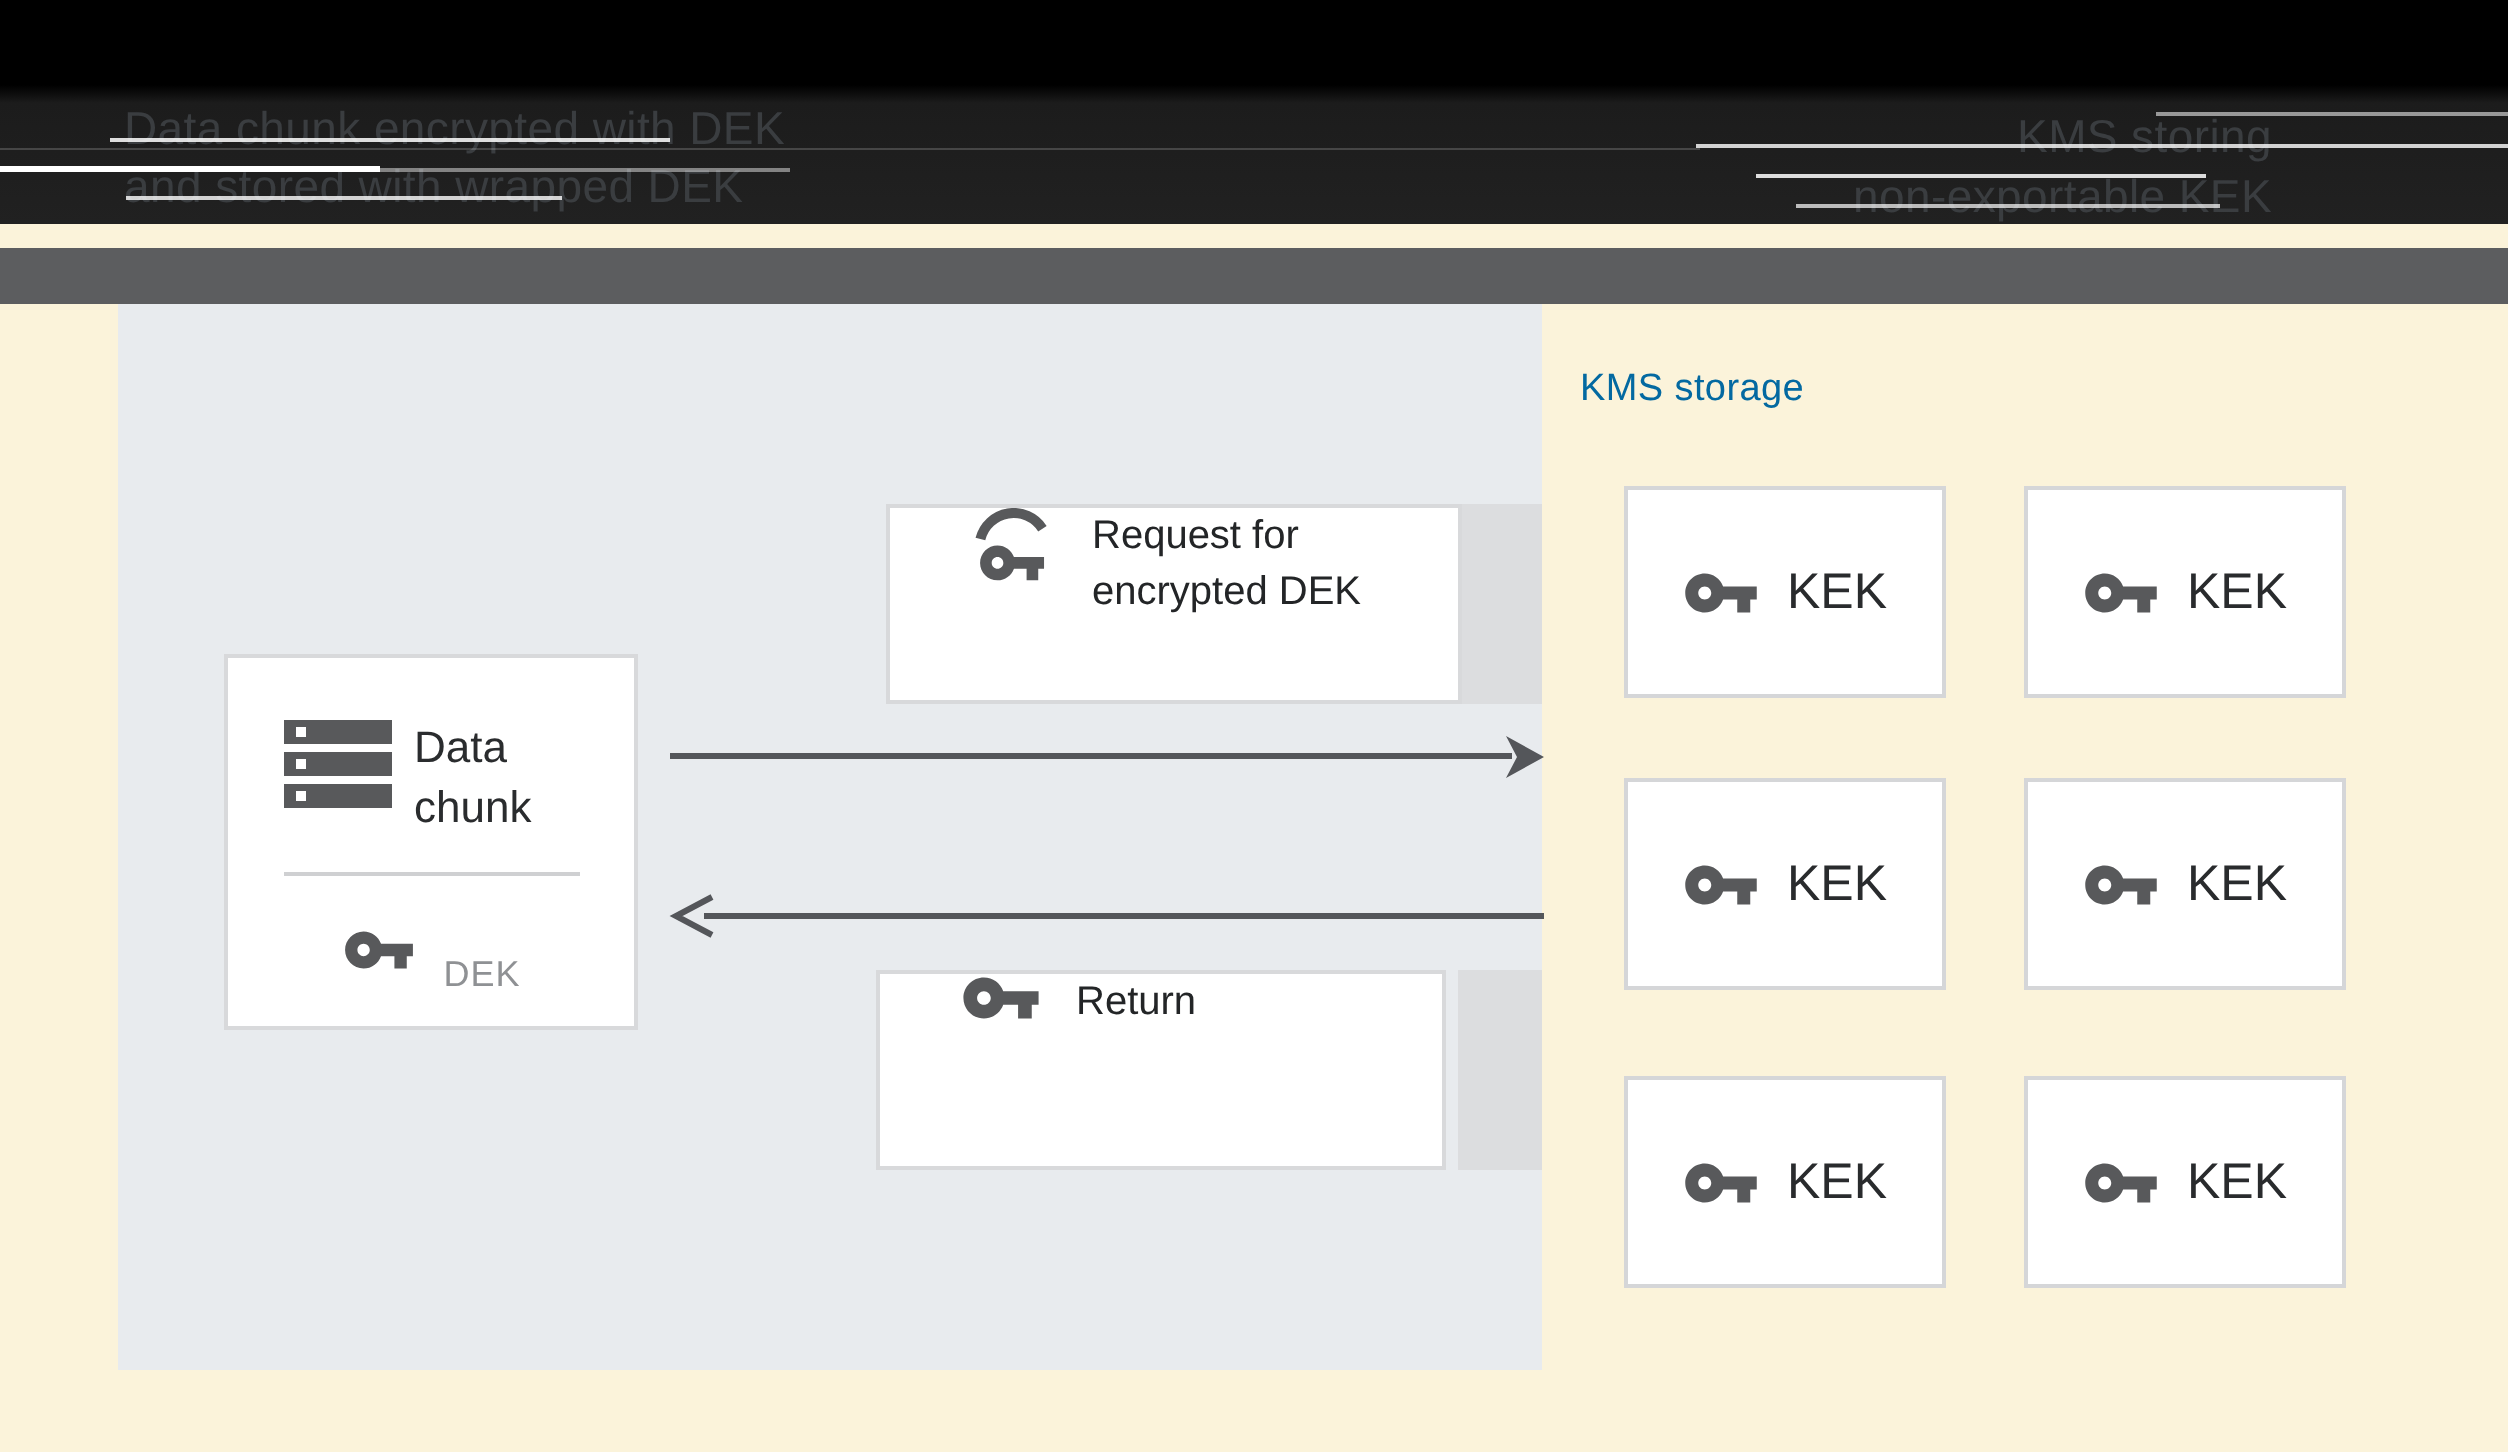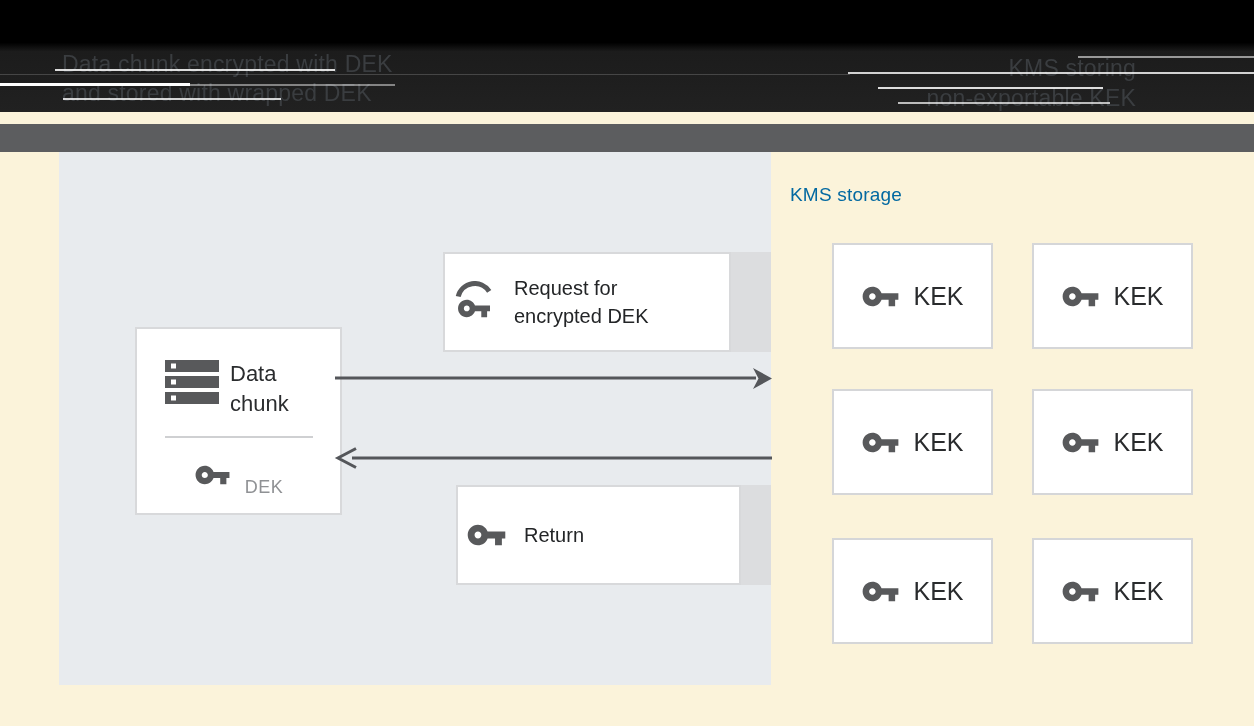--- a/index.html
+++ b/index.html
@@ -23,39 +23,39 @@
   .band{left:0;top:124px;width:1254px;height:28px;background:#5C5D5F;}
 
   
   .panel{left:59px;top:152px;width:712px;height:533px;background:#E8EBEE;}
   .panel-title{left:80px;top:172px;display:flex;align-items:center;gap:13px;}
   .panel-title .lbl{color:#77787B;font-size:19px;font-weight:500;letter-spacing:.2px;}
   .icon{color:#58595B;flex:0 0 auto;display:block;}
 
   
   .card{background:#fff;border:2px solid #D8D9DB;box-sizing:border-box;}
-  .data-card{left:135px;top:327px;width:207px;height:188px;}
+  .data-card{left:112px;top:327px;width:207px;height:188px;}
   .dc-title{position:absolute;left:93px;top:30px;color:#2A2C2E;font-size:22px;font-weight:500;line-height:30px;}
   .dc-server{position:absolute;left:28px;top:31px;color:#58595B;}
   .dc-divider{position:absolute;left:28px;top:107px;width:148px;height:2px;background:#CFD0D2;}
   .dc-keyrow{position:absolute;left:0;top:124px;width:100%;height:44px;display:flex;align-items:center;justify-content:center;gap:14px;}
   .dc-keyrow .lbl{color:#8F9194;font-size:18px;font-weight:500;letter-spacing:.5px;margin-top:25px;}
 
-  .msg-card{display:flex;align-items:center;padding-left:8px;gap:17px;}
+  .msg-card{display:flex;padding-left:40px;gap:17px;}
   .req-card{left:443px;top:252px;width:288px;height:100px;}
-  .ret-card{left:456px;top:485px;width:285px;height:100px;}
+  .ret-card{left:438px;top:485px;width:285px;height:100px;}
   .msg-card .txt{color:#232527;font-size:20px;font-weight:500;line-height:28px;}
   .tail{background:#DCDDDF;}
   .req-tail{left:731px;top:252px;width:40px;height:100px;}
   .ret-tail{left:729px;top:485px;width:42px;height:100px;}
 
   
   .kms-label{left:790px;top:184px;color:#0369a1;font-size:19px;font-weight:400;letter-spacing:.2px;}
   .kek-card{width:161px;height:106px;border:2px solid #D5D6D8;background:#fff;box-sizing:border-box;
-            display:flex;align-items:center;justify-content:center;gap:13px;margin-left:20px;}
+            display:flex;align-items:center;justify-content:center;gap:13px;}
   .kek-card .lbl{color:#292B2D;font-size:25px;font-weight:500;}
   .kek-1{left:812px;top:243px;}  .kek-2{left:1012px;top:243px;}
   .kek-3{left:812px;top:389px;}  .kek-4{left:1012px;top:389px;}
   .kek-5{left:812px;top:538px;}  .kek-6{left:1012px;top:538px;}
 
   .arrows{left:0;top:0;width:1254px;height:726px;pointer-events:none;}
 </style>
 </head>
 <body>
 

